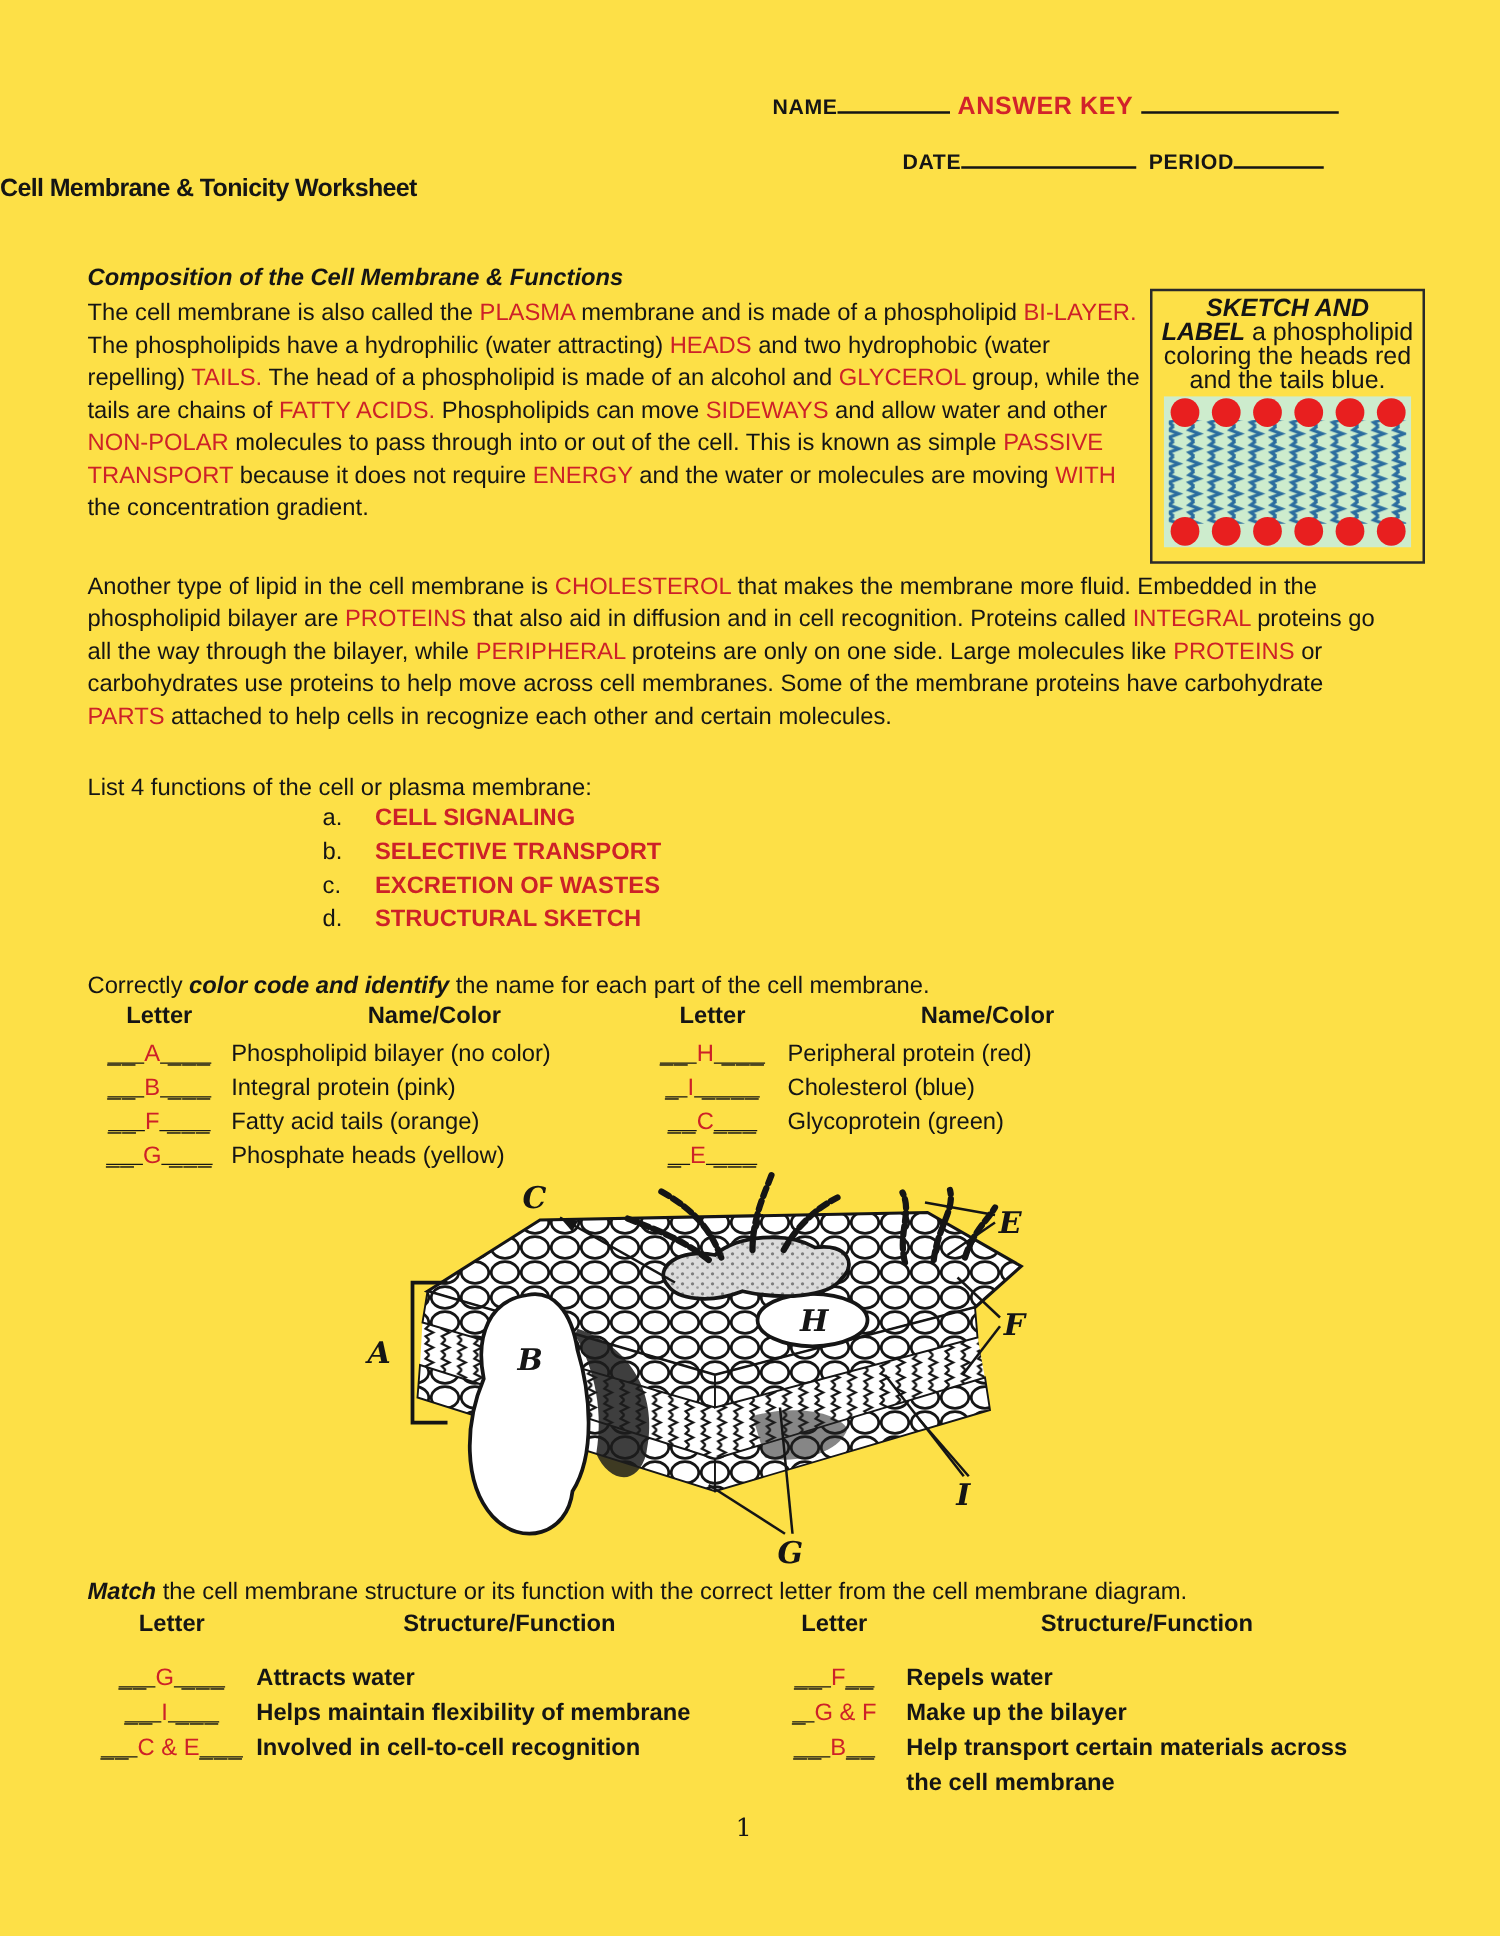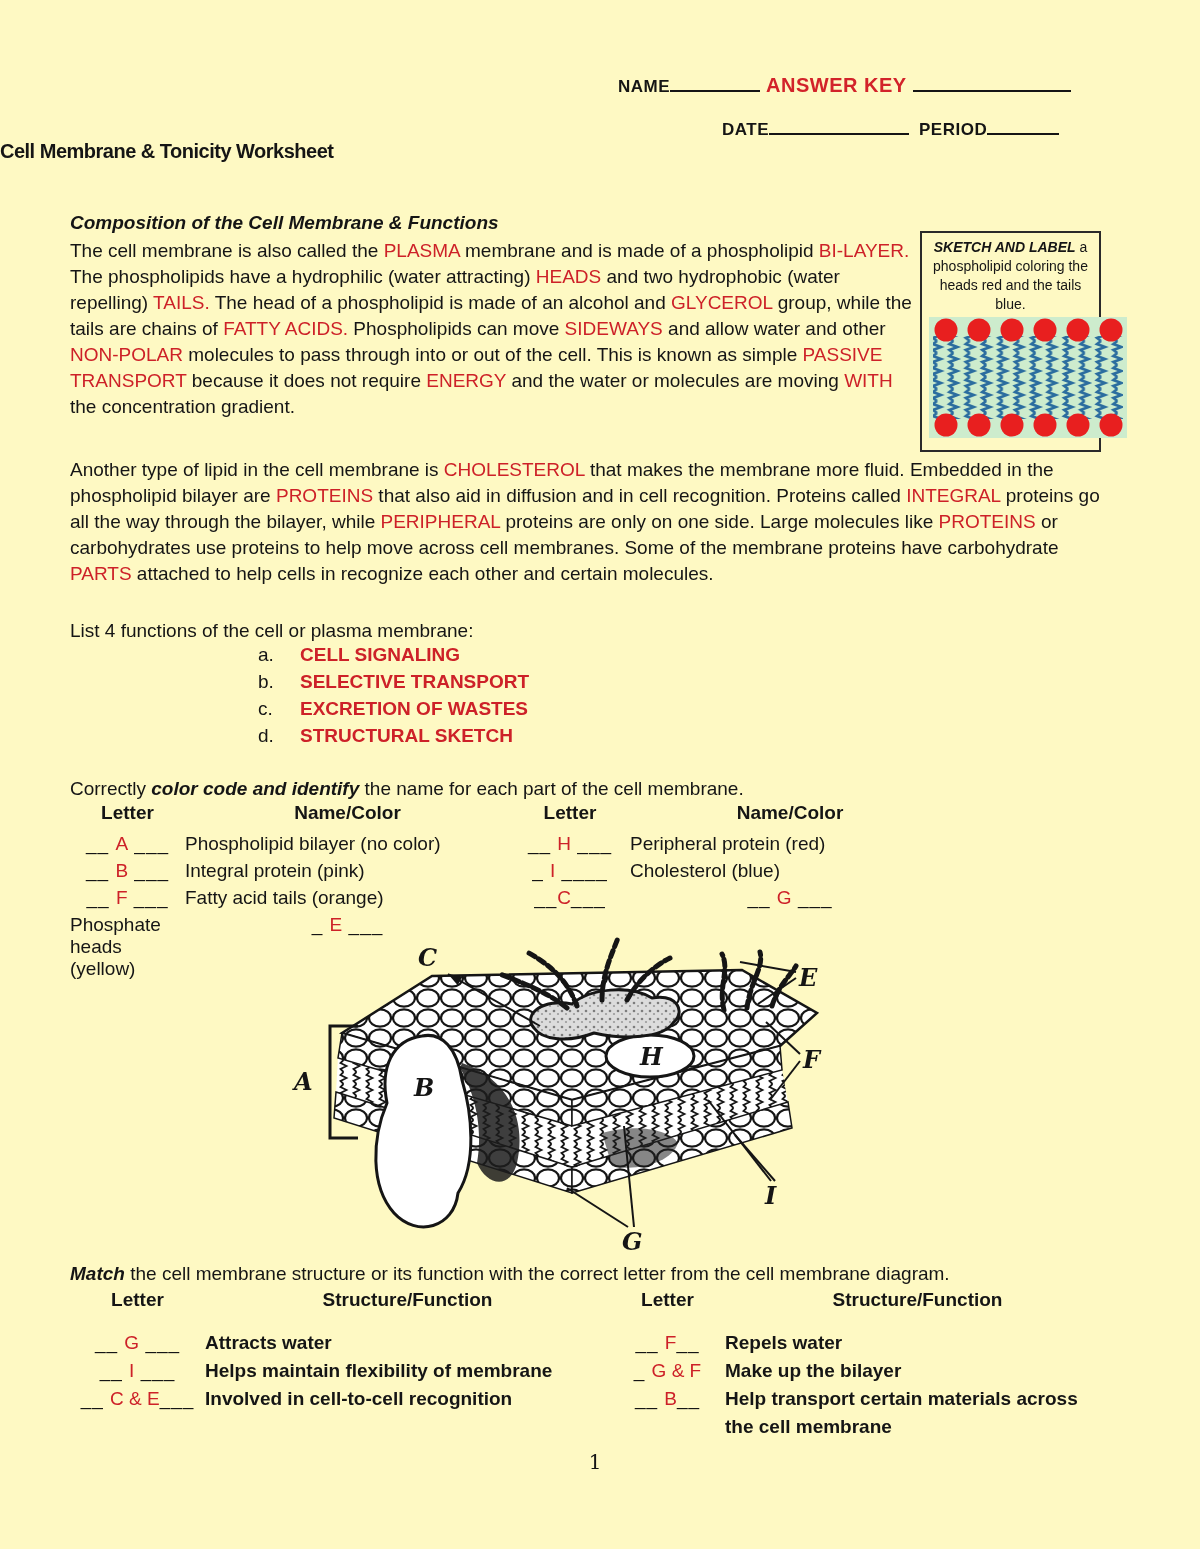--- a/index.html
+++ b/index.html
@@ -1,40 +1,40 @@
 <!DOCTYPE html>
 <html><head>
 <meta charset="utf-8">
 <style>
   html,body{margin:0;padding:0;background:#ffffff;}
   .page{
-    position:relative;width:1200px;height:1549px;background:#fef9c3;
+    position:relative;width:1200px;height:1549px;background:#fde047;
     font-family:"Liberation Sans",sans-serif;color:#151515;overflow:hidden;
   }
   .abs{position:absolute;}
   .kw{color:#cd2128;font-weight:400;}
   .bi{font-weight:700;font-style:italic;}
   .para{font-size:19px;line-height:26px;}
   .ln{display:inline-block;border-bottom:2px solid #151515;height:15px;vertical-align:baseline;}
   .hdr-line{font-size:17px;font-weight:700;letter-spacing:.5px;white-space:nowrap;}
   .answer-key{color:#d2232a;font-size:20px;font-weight:700;padding:0 6px;}
   .title{width:1130px;text-align:left;font-size:20px;font-weight:700;letter-spacing:-0.5px;}
   .sec-head{font-size:19px;font-weight:700;font-style:italic;}
   .sketch-box{
-    width:181px;box-sizing:border-box;border:2px solid #2a2a2a;
-    padding:5px 7px 7px 7px;text-align:center;font-size:14px;line-height:19px;
+    width:220px;box-sizing:border-box;border:2px solid #2a2a2a;
+    padding:5px 7px 7px 7px;text-align:center;font-size:20px;line-height:19px;
   }
   .func-row{display:flex;height:27px;align-items:baseline;font-size:19px;}
   .func-marker{width:42px;color:#151515;}
   .func-text{font-weight:700;color:#cd2128;}
   .cc-grid{display:grid;grid-template-columns:115px 325px 120px 320px;font-size:19px;}
   .cc-grid .hdr{font-weight:700;text-align:center;height:31px;}
   .cc-grid .cell{height:27px;}
   .cc-letter{text-align:center;font-weight:700;white-space:nowrap;}
-  .cc-letter .us{font-weight:400;letter-spacing:1px;}
+  .cc-letter .us{font-weight:400;letter-spacing:1px;text-decoration:underline;}
   .mt-grid{display:grid;grid-template-columns:135px 405px 115px 385px;font-size:19px;row-gap:0;}
   .mt-grid .hdr{font-weight:700;text-align:center;padding-bottom:18px;}
   .mt-grid .cell{min-height:28px;line-height:28px;font-weight:700;}
   .mt-text{font-weight:700;line-height:28px;}
   .page-num{width:1190px;text-align:center;font-family:"DejaVu Serif",serif;font-size:20px;}
 </style>
 </head>
 <body>
 
 <div class="page">
@@ -117,20 +117,21 @@
     <div class="cell">Peripheral protein (red)</div>
 
     <div class="cell cc-letter"><span class="us">__ </span><span class="kw">B</span><span class="us"> ___</span></div>
     <div class="cell">Integral protein (pink)</div>
     <div class="cell cc-letter"><span class="us">_ </span><span class="kw">I</span><span class="us"> ____</span></div>
     <div class="cell">Cholesterol (blue)</div>
 
     <div class="cell cc-letter"><span class="us">__ </span><span class="kw">F</span><span class="us"> ___</span></div>
     <div class="cell">Fatty acid tails (orange)</div>
     <div class="cell cc-letter"><span class="us">__</span><span class="kw">C</span><span class="us">___</span></div>
+    <div class="cell">Glycoprotein (green)</div>
 
     <div class="cell cc-letter"><span class="us">__ </span><span class="kw">G</span><span class="us"> ___</span></div>
     <div class="cell">Phosphate heads (yellow)</div>
     <div class="cell cc-letter"><span class="us">_ </span><span class="kw">E</span><span class="us"> ___</span></div>
   </div>
 
   <svg class="abs" style="left:272px;top:928px;" width="575" height="338" viewBox="0 0 575 338">
     <defs>
       <pattern id="heads" patternUnits="userSpaceOnUse" width="24" height="20">
         <rect width="24" height="20" fill="#ffffff"></rect>

